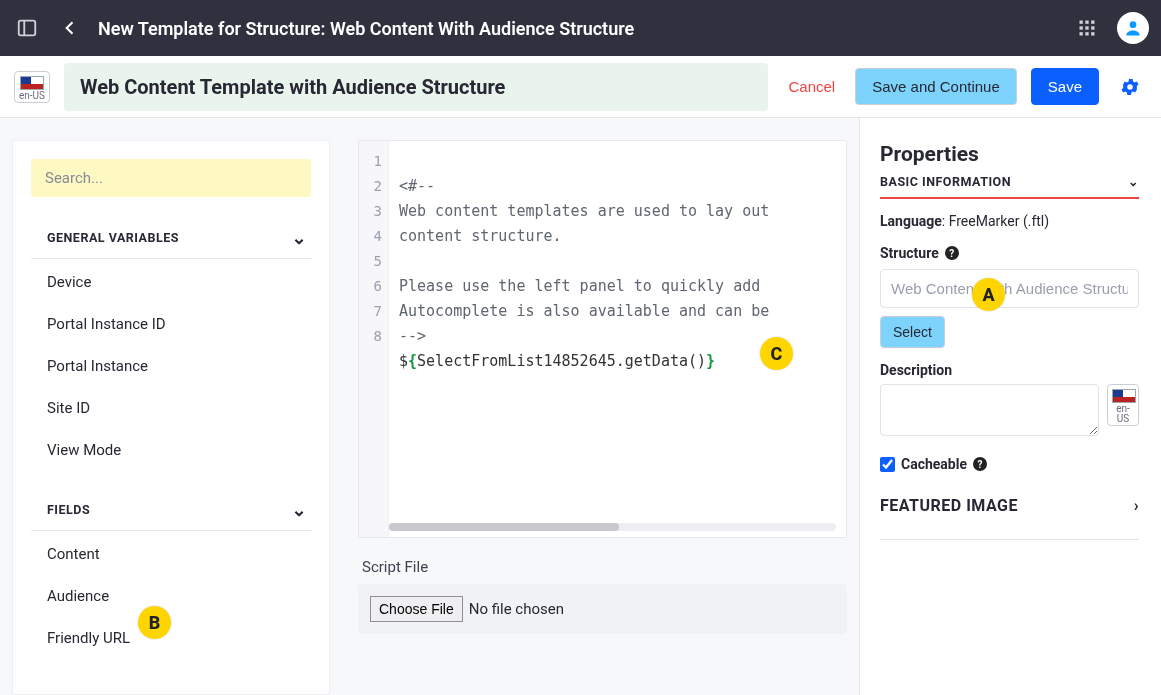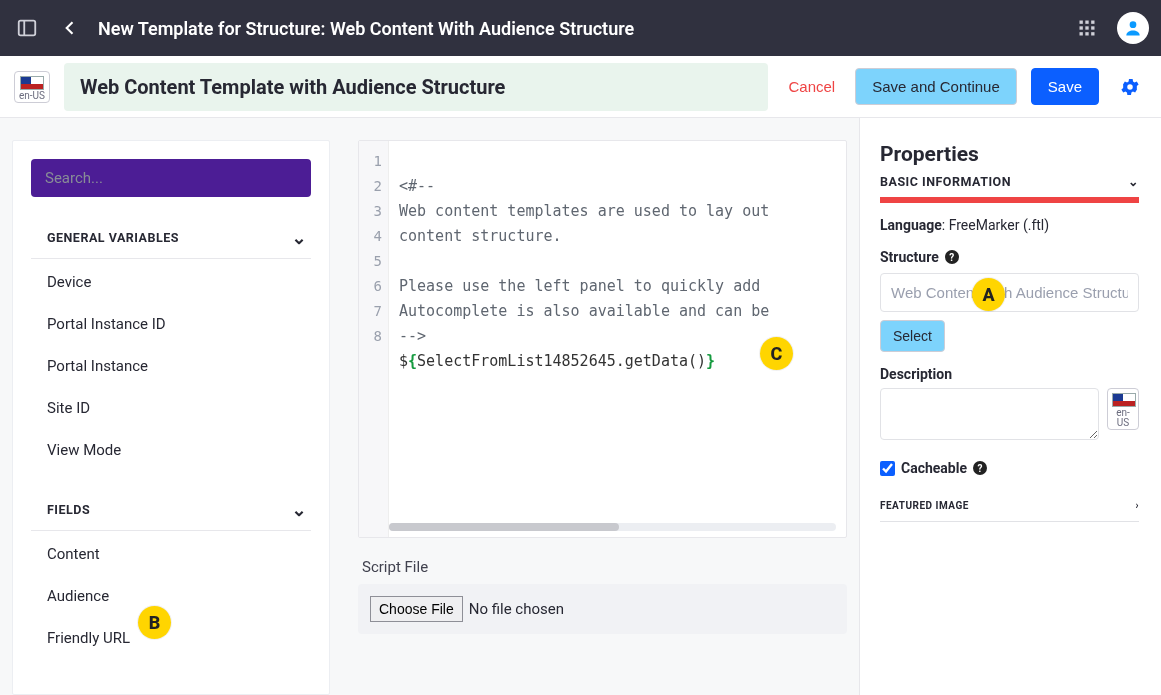--- a/index.html
+++ b/index.html
@@ -23,21 +23,21 @@
   .title-pill { flex:1; background:#e9f4ed; border-radius:4px; padding:12px 16px; font-size:20px; font-weight:700; color:#272833; }
   .cancel { background:none; border:none; color:#ef4444; font-size:15px; cursor:pointer; padding:8px 6px; }
   .btn { border:1px solid #cdcdd6; background:#7dd3fc; border-radius:4px; padding:9px 16px; font-size:15px; cursor:pointer; color:#272833; }
   .btn-primary { background:#0b5fff; border-color:#0b5fff; color:#fff; }
   .gear { color:#0b5fff; display:flex; padding:6px; }
 
   
   .main { position:absolute; top:118px; left:0; right:0; bottom:0; display:flex; }
   .workarea { flex:1; padding:22px 12px 0 12px; display:flex; gap:28px; overflow:hidden; }
   .left-panel { background:#fff; width:318px; border:1px solid #eceef2; border-radius:2px; padding:18px; display:flex; flex-direction:column; gap:4px; }
-  .search-box { background:#4c1d95; border-radius:4px; padding:10px 14px; color:#888c97; font-size:15px; margin-bottom:16px; }
+  .search-box { background:#fef9c3; border-radius:4px; padding:10px 14px; color:#888c97; font-size:15px; margin-bottom:16px; }
   .section-hd { display:flex; align-items:center; justify-content:space-between; padding:10px 4px 10px 16px; border-bottom:1px solid #e7e7eb; font-weight:700; letter-spacing:.5px; font-size:12.5px; cursor:pointer; }
   .section-hd .chev { font-size:18px; color:#272833; }
   .var-item { padding:10px 4px 10px 16px; font-size:15px; cursor:pointer; }
 
   .editor-wrap { flex:1; min-width:0; display:flex; flex-direction:column; }
   .editor-card { background:#fff; border:1px solid #e7e7eb; border-radius:2px; height:398px; display:flex; overflow:hidden; }
   .gutter { width:30px; background:#f7f7f9; border-right:1px solid #eee; padding:8px 6px 0 0; text-align:right; color:#9aa0ad; font-family: ui-monospace, Menlo, Consolas, monospace; font-size:14px; line-height:25px; }
   .code { flex:1; padding:8px 0 0 10px; font-family: ui-monospace, Menlo, Consolas, monospace; font-size:15px; line-height:25px; color:#333; white-space:pre; overflow:hidden; position:relative; }
   .code .cm-comment { color:#5f6670; }
   .code .cm-dollar { color:#333; }
@@ -47,32 +47,32 @@
   .code-scroll-thumb { width:230px; height:8px; background:#c8c9ce; border-radius:4px; }
 
   .script-label { margin-top:20px; font-size:15px; color:#41424f; padding-left:4px; }
   .file-chooser { margin-top:8px; background:#f1f2f5; border-radius:4px; padding:12px 12px; display:flex; align-items:center; gap:6px; }
   .choose-btn { border:1px solid #8e8f97; background:#efeff1; padding:4px 8px; font-size:14px; cursor:pointer; }
   .no-file { font-size:15px; color:#272833; }
 
   
   .props { width:302px; min-width:302px; background:#fff; border-left:1px solid #e7e7eb; padding:24px 22px 0 20px; overflow:auto; }
   .props h2 { font-size:21px; font-weight:700; margin-bottom:8px; }
-  .props-section-hd { display:flex; align-items:center; justify-content:space-between; border-bottom:6px solid #ef4444; padding-bottom:8px; font-weight:700; font-size:12.5px; letter-spacing:.5px; margin-bottom:14px; cursor:pointer; }
+  .props-section-hd { display:flex; align-items:center; justify-content:space-between; border-bottom:2px solid #ef4444; padding-bottom:8px; font-weight:700; font-size:12.5px; letter-spacing:.5px; margin-bottom:14px; cursor:pointer; }
   .props-line { font-size:14px; margin-bottom:16px; }
   .props-line .label { font-weight:700; }
   .struct-label { display:flex; align-items:center; gap:6px; font-weight:700; font-size:14px; margin-bottom:8px; }
   .help-circ { display:inline-flex; width:14px; height:14px; border-radius:50%; background:#222; color:#fff; align-items:center; justify-content:center; font-size:10px; font-weight:700; }
   .struct-input { width:100%; border:1px solid #e1e2e6; border-radius:4px; padding:10px 10px; font-size:15px; color:#9a9fae; margin-bottom:8px; }
   .desc-label { font-weight:700; font-size:14px; margin-top:14px; margin-bottom:6px; }
   .desc-wrap { position:relative; }
   .desc-box { width:100%; height:52px; border:1px solid #e1e2e6; border-radius:4px; resize:vertical; }
   .check-row { margin-top:20px; display:flex; align-items:center; gap:6px; font-size:14px; }
   .check-row input { accent-color:#0b5fff; width:15px; height:15px; }
-  .feat-hd { margin-top:24px; display:flex; align-items:center; justify-content:space-between; border-bottom:1px solid #e1e2e6; padding-bottom:10px; font-weight:700; font-size:10px; letter-spacing:.5px; cursor:pointer; }
+  .feat-hd { margin-top:24px; display:flex; align-items:center; justify-content:space-between; border-bottom:1px solid #e1e2e6; padding-bottom:24px; font-weight:700; font-size:16px; letter-spacing:.5px; cursor:pointer; }
 
   
   .ann { position:absolute; width:33px; height:33px; border-radius:50%; background:#ffd500; display:flex; align-items:center; justify-content:center; font-weight:800; font-size:18px; color:#222; box-shadow:0 0 0 1px rgba(0,0,0,.06); }
 
   .btn-icon { background:none; border:none; cursor:pointer; padding:4px; display:flex; }
 </style>
 </head>
 <body>
 
 <div class="topbar">

